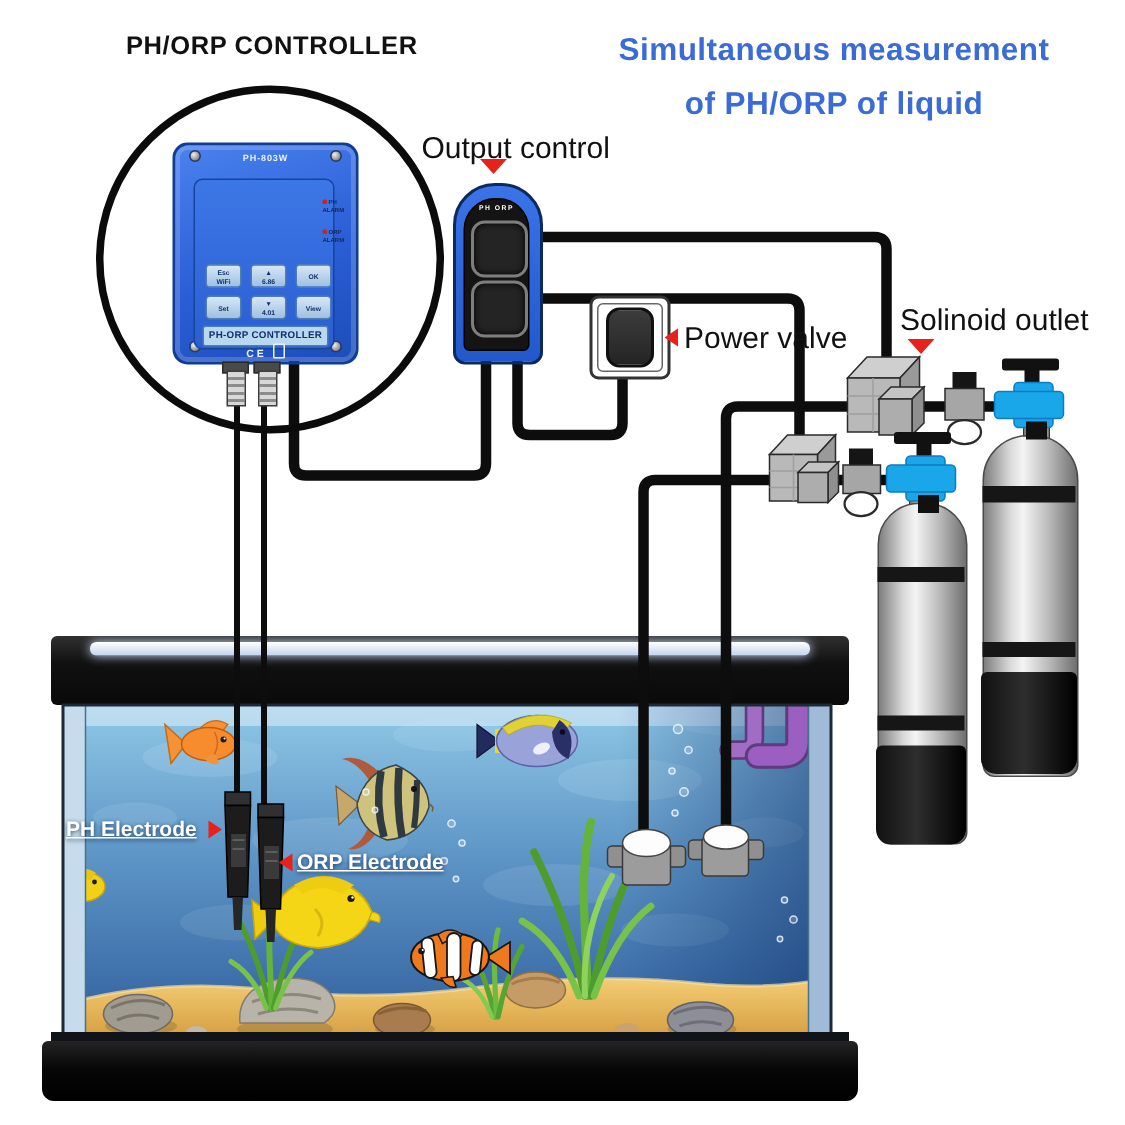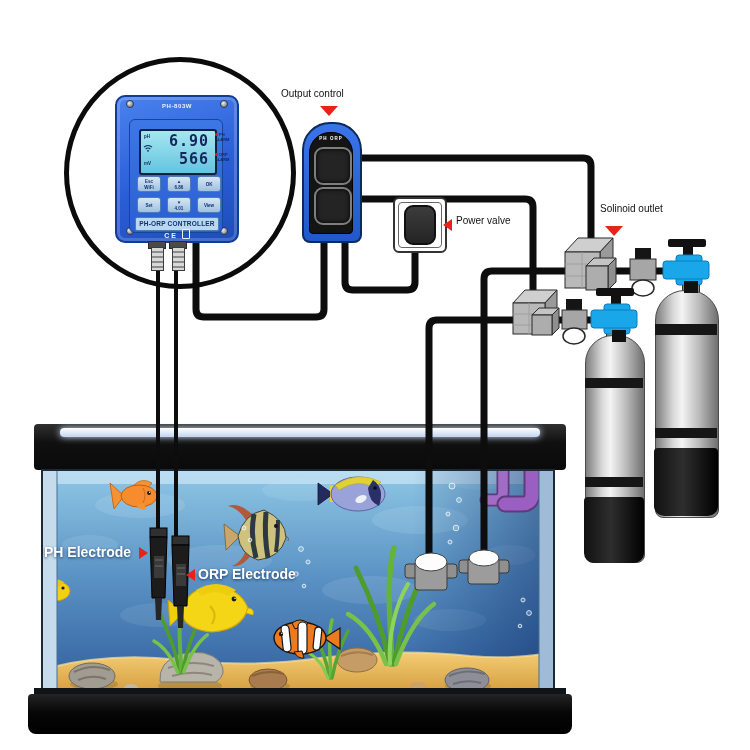--- a/index.html
+++ b/index.html
@@ -7,28 +7,28 @@
           font-family:"Liberation Sans", sans-serif;}
   .abs{position:absolute;}
   .nosel{user-select:none;}
 
   
   .h-left{left:84px;top:21px;font-size:17px;font-weight:bold;color:#111;letter-spacing:.4px;}
   .h-right{left:370px;top:16px;width:372px;text-align:center;font-weight:bold;
            font-size:21px;line-height:36px;color:#3b6bd5;letter-spacing:.3px;}
 
   
-  .lbl{font-size:10px;color:#111;}
+  .lbl{font-size:20px;color:#111;}
   .tri-down{width:0;height:0;border-left:9px solid transparent;border-right:9px solid transparent;
             border-top:10px solid #e8211a;}
   .tri-left{width:0;height:0;border-top:6px solid transparent;border-bottom:6px solid transparent;
             border-right:9px solid #e8211a;}
   .tri-right{width:0;height:0;border-top:6px solid transparent;border-bottom:6px solid transparent;
              border-left:9px solid #e8211a;}
-  .wlbl{font-size:14px;font-weight:bold;color:#fff;text-shadow:0 1px 3px rgba(0,20,60,.7);}
+  .wlbl{font-size:14px;font-weight:bold;color:#fff;text-shadow:0 1px 3px rgba(0,20,60,.7);text-decoration:underline;}
 
   
   .ring{left:64px;top:57px;width:222px;height:222px;border:5px solid #0b0b0b;border-radius:50%;}
 
   
   .ctrl{left:115px;top:95px;width:120px;height:144px;border:2px solid #0f3c94;border-radius:10px;
         background:linear-gradient(160deg,#4a82ee,#2a5ed6 55%,#1d4db8);
         box-shadow:inset 0 0 0 3px rgba(255,255,255,.18);}
   .ctrl-model{left:0;right:0;top:6px;text-align:center;font-size:6px;font-weight:bold;color:#eaf2ff;letter-spacing:.6px;}
   .ctrl-panel{left:12px;top:22px;width:92px;height:112px;border:1px solid #16459e;border-radius:6px;
@@ -82,21 +82,24 @@
               background:linear-gradient(180deg,#ffffff,#c2d4ee);box-shadow:0 0 7px #cfe0ff;}
   .tank-base{left:28px;top:694px;width:544px;height:40px;background:linear-gradient(180deg,#242424,#070707 45%,#000);
              border-radius:4px 4px 8px 8px;}
   .tank-lip{left:34px;top:688px;width:532px;height:8px;background:#101418;}
 </style>
 </head>
 <body>
 
 <div id="canvas" class="nosel">
 
+  <div class="abs h-left">PH/ORP CONTROLLER</div>
   <div class="abs h-right">
+    <div>Simultaneous measurement</div>
+    <div>of PH/ORP of liquid</div>
   </div>
 
   <div class="abs hood">
     <div class="abs hood-light"></div>
   </div>
 
   <svg class="abs" style="left:0;top:0" width="750" height="750" viewBox="0 0 750 750">
     <defs>
       <linearGradient id="waterG" x1="0" y1="0" x2="0" y2="1">
         <stop offset="0" stop-color="#90c8e6"></stop>
@@ -407,31 +410,20 @@
   <div class="abs ring"></div>
 
   <div class="abs ctrl">
     <div class="abs ctrl-model">PH-803W</div>
     <div class="abs screw" style="left:9px;top:3px"></div>
     <div class="abs screw" style="left:103px;top:3px"></div>
     <div class="abs screw" style="left:9px;top:130px"></div>
     <div class="abs screw" style="left:103px;top:130px"></div>
 
     <div class="abs ctrl-panel">
-      <div class="abs lcd">
-        <div class="abs lcd-unit" style="left:3px;top:3px">pH</div>
-        <svg class="abs" style="left:2px;top:13px" width="10" height="8" viewBox="0 0 10 8">
-          <path d="M1,3.2 A5.5,5.5 0 0 1 9,3.2" stroke="#14265a" fill="none" stroke-width="1.1"></path>
-          <path d="M2.7,5 A3.2,3.2 0 0 1 7.3,5" stroke="#14265a" fill="none" stroke-width="1.1"></path>
-          <circle cx="5" cy="6.8" r="0.9" fill="#14265a"></circle>
-        </svg>
-        <div class="abs lcd-unit" style="left:3px;top:30px">mV</div>
-        <div class="abs lcd-digit" style="right:6px;top:3px">6.90</div>
-        <div class="abs lcd-digit" style="right:6px;top:21px">566</div>
-      </div>
 
       <div class="abs ind" style="left:85px;top:12px">
         <span class="dot"></span><span>PH</span>
         <div>ALARM</div>
       </div>
       <div class="abs ind" style="left:85px;top:32px">
         <span class="dot"></span><span>ORP</span>
         <div>ALARM</div>
       </div>
 

